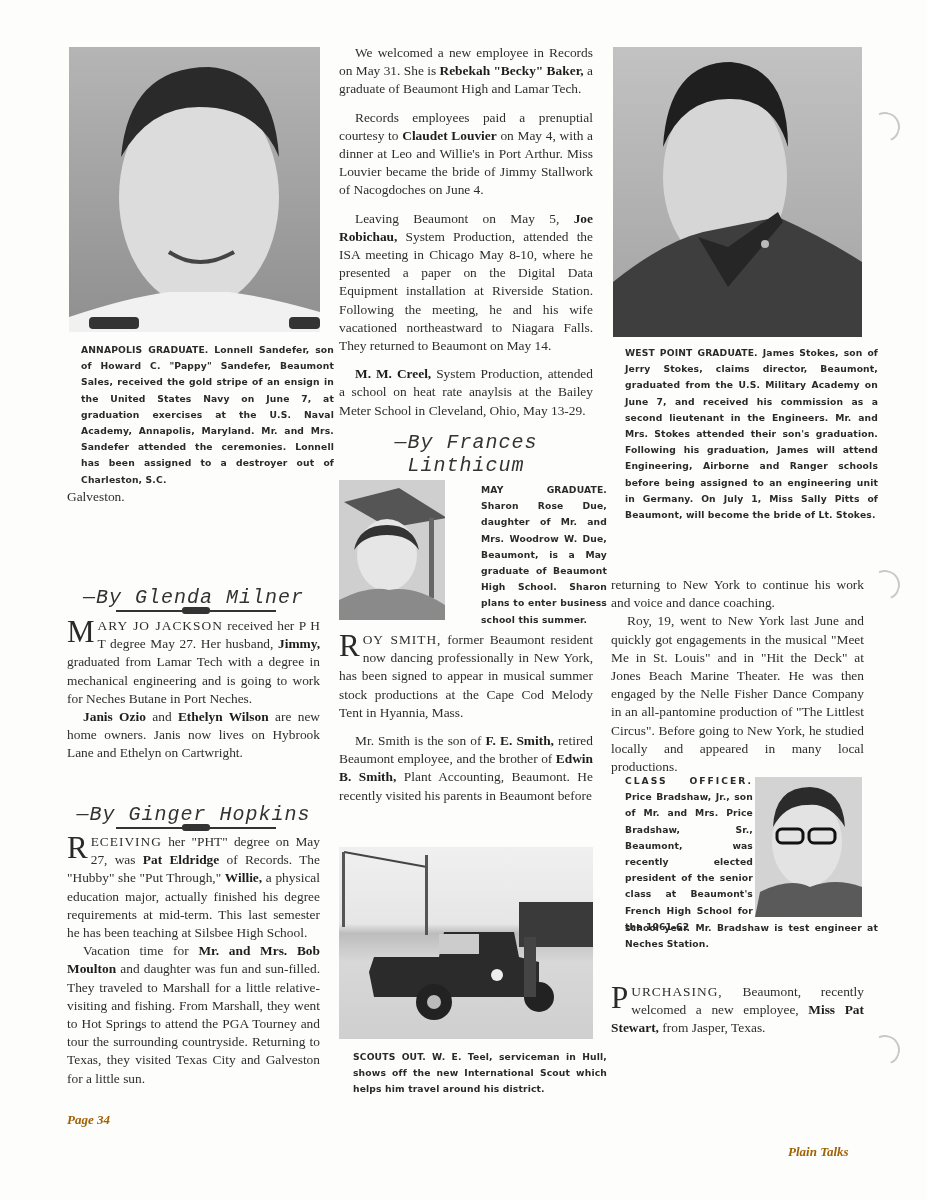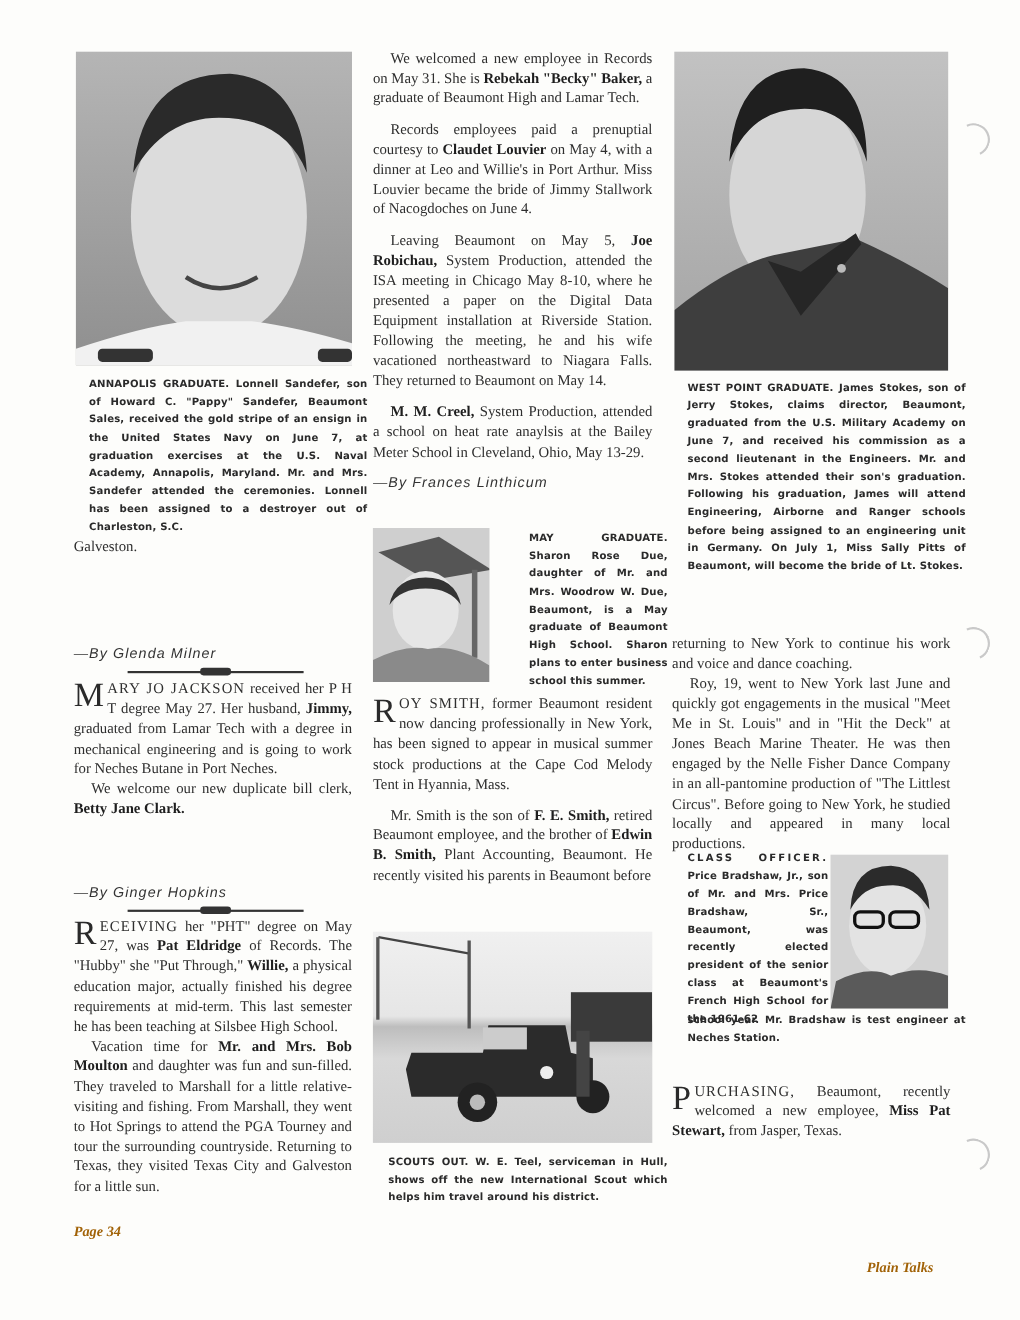--- a/index.html
+++ b/index.html
@@ -9,22 +9,22 @@
   .photo{position:absolute;background:#9a9a9a;overflow:hidden;}
   .body-text{font-family:"Liberation Serif","DejaVu Serif",serif;font-size:13.4px;line-height:18.2px;
        text-align:justify;color:#2e2e2e;}
   .body-text p{margin:0 0 0 0;text-indent:16px;}
   .body-text p.gap{margin-top:10px;}
   .body-text p.noind{text-indent:0;}
   .body-text b{font-weight:bold;color:#1e1e1e;}
   .caption{font-family:"DejaVu Sans","Liberation Sans",sans-serif;font-size:9.2px;line-height:16.2px;
        font-weight:bold;text-align:justify;color:#2a2a2a;letter-spacing:0.15px;margin-left:14px;}
   .caption .cap-head{font-weight:bold;}
-  .byline{font-family:Liberation Sans, sans-serif;font-style:italic;font-size:13px;
-       text-align:left;color:#333;letter-spacing:1px;}
+  .byline{font-family:Liberation Mono, monospace;font-style:italic;font-size:20px;
+       text-align:center;color:#333;letter-spacing:1px;}
   .divider{position:absolute;height:2px;background:#333;}
   .divider .orn{position:absolute;left:50%;top:-3px;width:28px;height:7px;margin-left:-14px;
        background:#333;border-radius:3px;}
   .dropcap{float:left;font-size:31px;line-height:26px;margin:2px 3px 0 0;font-family:"Liberation Serif",serif;color:#2a2a2a;}
   .lead-caps{letter-spacing:1px;}
   .footer{position:absolute;font-family:"Liberation Serif",serif;font-style:italic;font-weight:bold;
        font-size:13px;color:#a16207;}
   .punch{position:absolute;width:26px;height:26px;border-radius:50%;border:2px solid #c9c9c9;
        border-left-color:transparent;border-bottom-color:transparent;transform:rotate(20deg);}
 </style>
@@ -49,21 +49,21 @@
 <div class="body-text abs" style="left:67px;top:488px;width:253px;">
   <p class="noind">Galveston.</p>
 </div>
 <div class="byline abs" style="left:67px;top:586px;width:253px;">—By Glenda Milner</div>
 <div class="divider" style="left:116px;top:610px;width:160px;">
     <span class="orn"></span>
   </div>
 
 <div class="body-text abs" style="left:67px;top:617px;width:253px;">
   <p class="noind"><span class="dropcap">M</span><span class="lead-caps">ARY JO JACKSON</span><span> received her P H T degree May 27. Her husband, </span><b>Jimmy,</b><span> graduated from Lamar Tech with a degree in mechanical engineering and is going to work for Neches Butane in Port Neches.</span></p>
-  <p><span>We welcome our new duplicate bill clerk, </span><b>Betty Jane Clark.</b></p>
+  <p><b>Janis Ozio</b><span> and </span><b>Ethelyn Wilson</b><span> are new home owners. Janis now lives on Hybrook Lane and Ethelyn on Cartwright.</span></p>
 </div>
 <div class="byline abs" style="left:67px;top:803px;width:253px;">—By Ginger Hopkins</div>
 <div class="divider" style="left:116px;top:827px;width:160px;">
     <span class="orn"></span>
   </div>
 
 <div class="body-text abs" style="left:67px;top:833px;width:253px;">
   <p class="noind"><span class="dropcap">R</span><span class="lead-caps">ECEIVING</span><span> her "PHT" degree on May 27, was </span><b>Pat Eldridge</b><span> of Records. The "Hubby" she "Put Through," </span><b>Willie,</b><span> a physical education major, actually finished his degree requirements at mid-term. This last semester he has been teaching at Silsbee High School.</span></p>
   <p><span>Vacation time for </span><b>Mr. and Mrs. Bob Moulton</b><span> and daughter was fun and sun-filled. They traveled to Marshall for a little relative-visiting and fishing. From Marshall, they went to Hot Springs to attend the PGA Tourney and tour the surrounding countryside. Returning to Texas, they visited Texas City and Galveston for a little sun.</span></p>
 </div>

